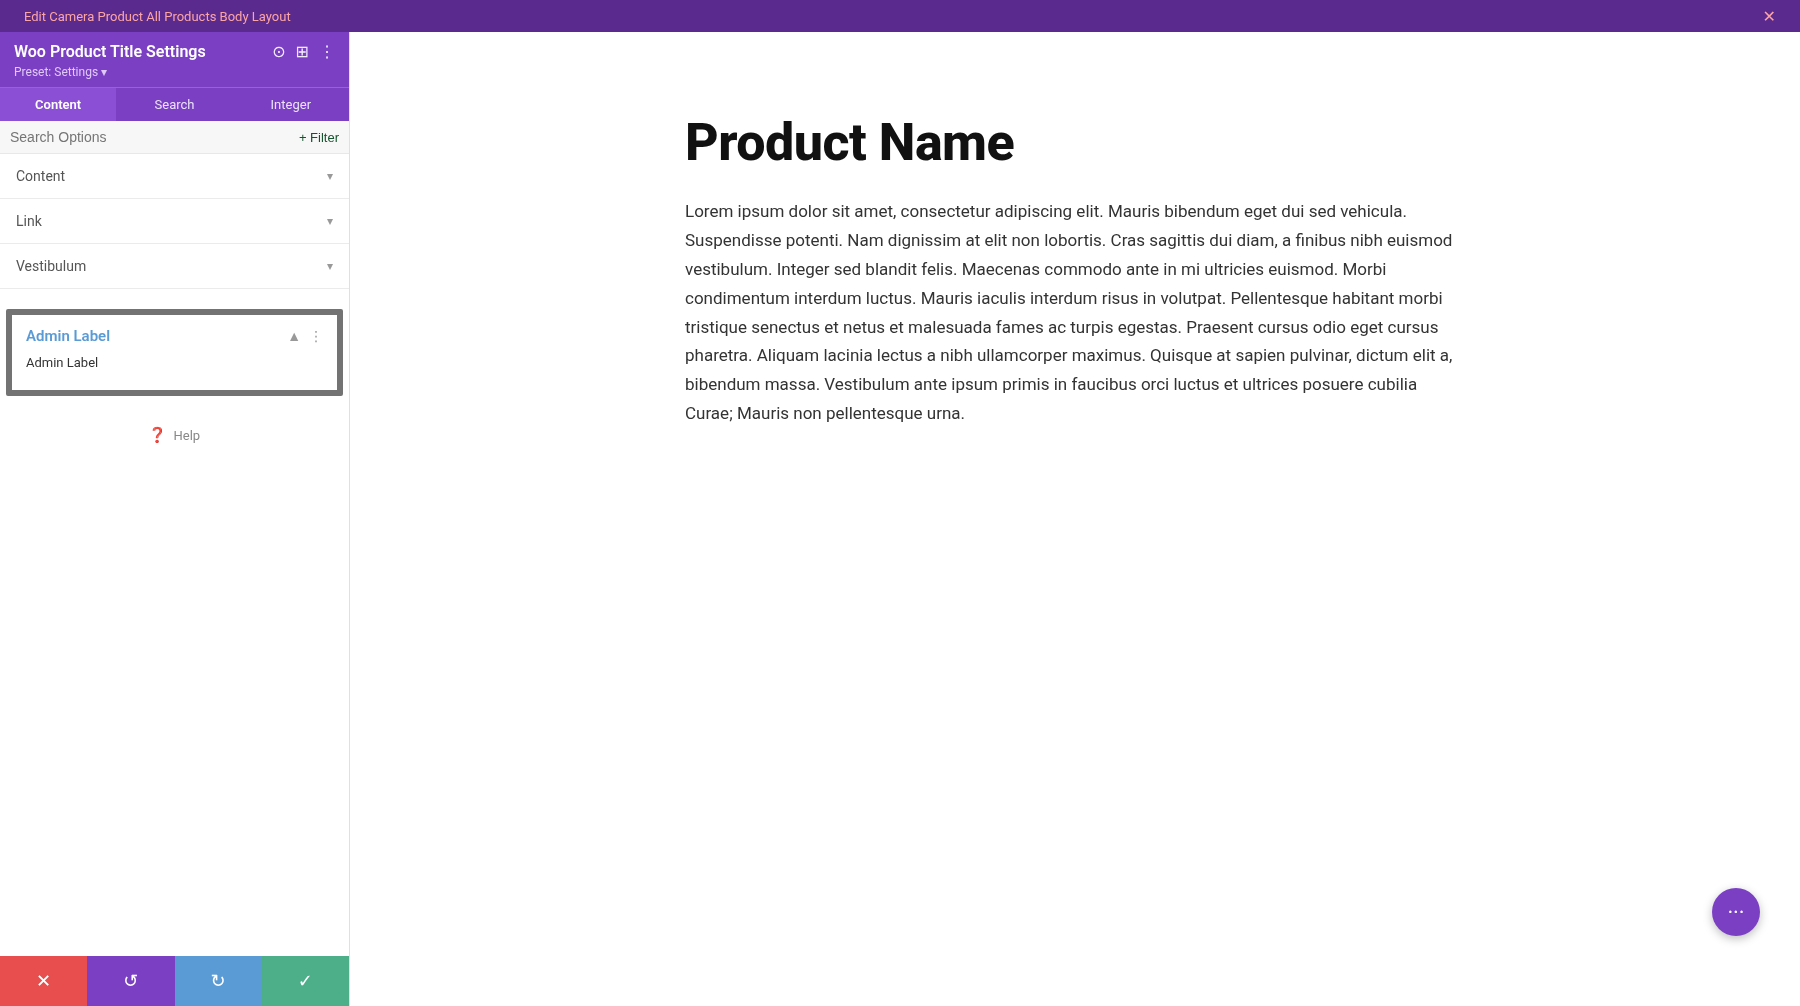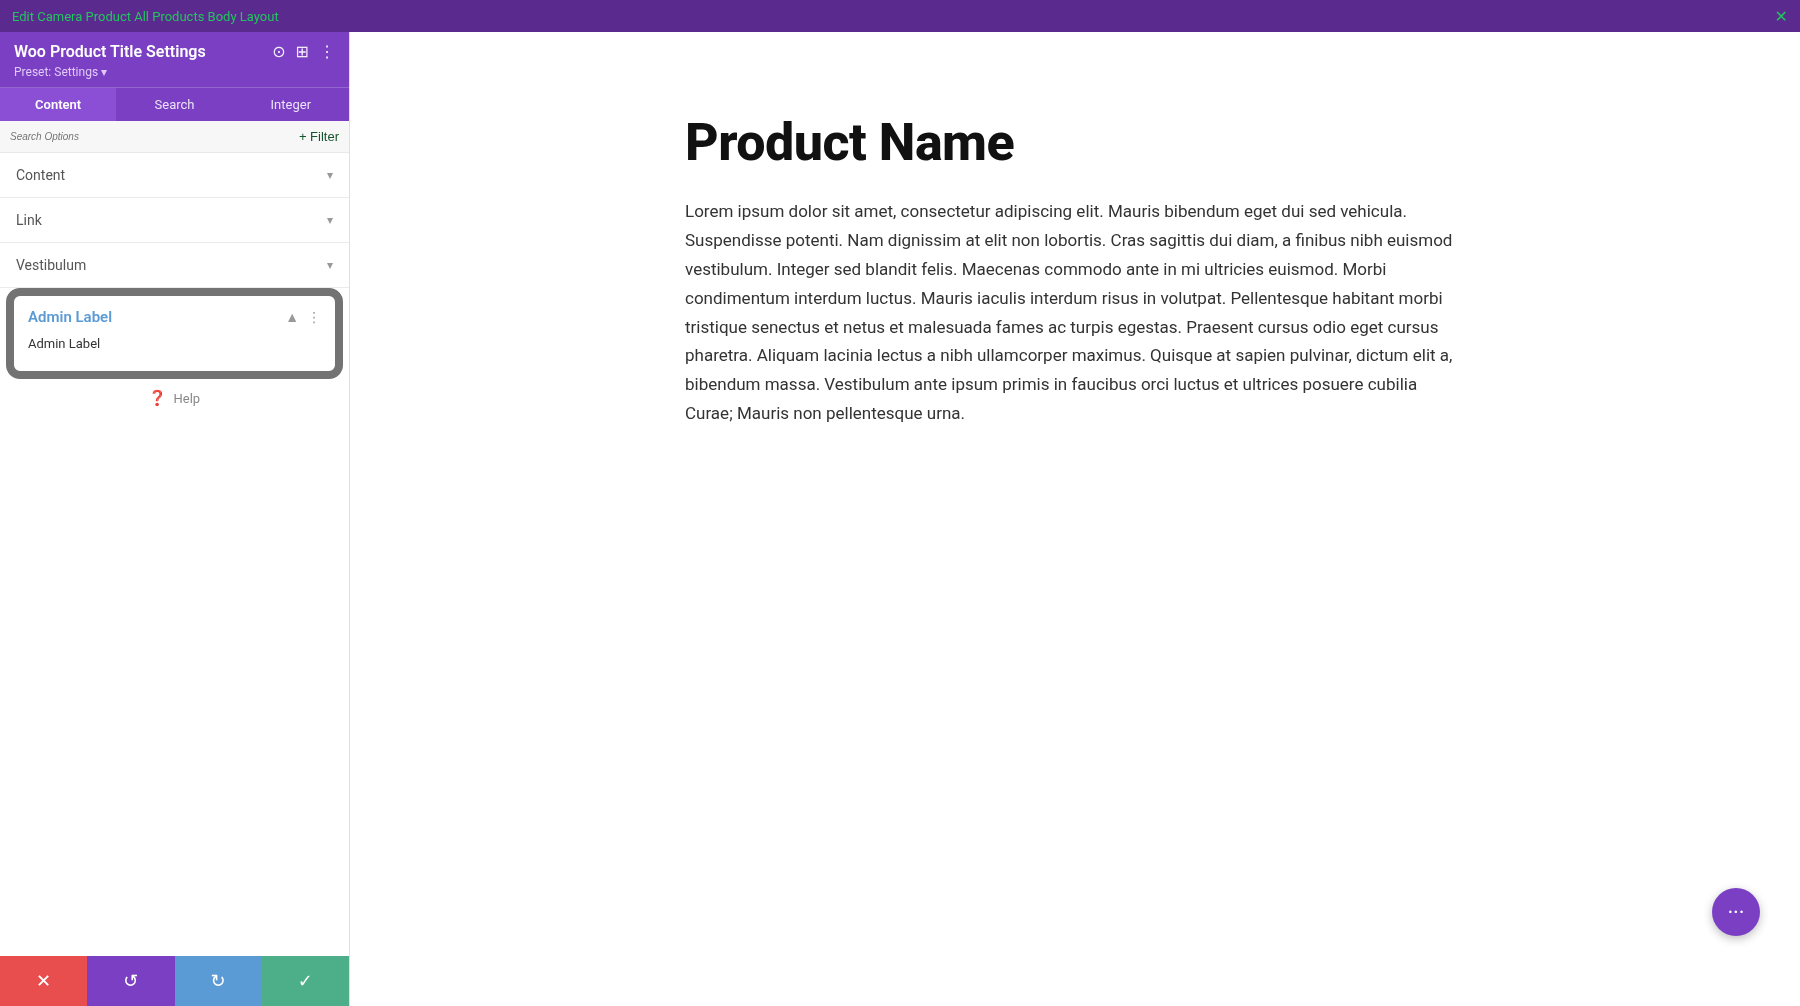--- a/index.html
+++ b/index.html
@@ -1,23 +1,23 @@
 <!DOCTYPE html>
 <html><head>
   <meta charset="utf-8">
   <style>
     * { box-sizing: border-box; margin: 0; padding: 0; }
     body { font-family: -apple-system, BlinkMacSystemFont, 'Segoe UI', Roboto, sans-serif; background: #fff; display: flex; flex-direction: column; height: 1006px; width: 1800px; overflow: hidden; }
 
     
     .top-bar {
       background: #5b2a8e;
-      color: #22c55e;
-      font-size: 13px;
-      padding: 0 12px;
+      color: #fca5a5;
+      font-size: 13px;
+      padding: 0 24px;
       height: 32px;
       display: flex;
       align-items: center;
       justify-content: space-between;
       flex-shrink: 0;
     }
     .top-bar-title { font-size: 13px; }
     .close-icon { cursor: pointer; font-size: 16px; }
 
     
@@ -80,25 +80,24 @@
       padding: 8px 10px;
       border-bottom: 1px solid #e8e8e8;
       display: flex;
       align-items: center;
       justify-content: space-between;
       background: #f7f7f7;
     }
     .search-input {
       border: none;
       background: transparent;
-      font-size: 10px;
+      font-size: 14px;
       color: #ef4444;
       outline: none;
       flex: 1;
-      font-style: italic;
     }
     .filter-btn {
       background: none;
       border: none;
       color: #14532d;
       font-size: 13px;
       cursor: pointer;
       display: flex;
       align-items: center;
       gap: 3px;
@@ -119,23 +118,23 @@
       justify-content: space-between;
       padding: 14px 16px;
       cursor: pointer;
       font-size: 14px;
       color: #555;
     }
     .accordion-arrow { color: #999; font-size: 12px; }
 
     
     .admin-label-section {
-      border: 8px solid #737373;
-      margin: 0 6px;
-      border-radius: 14px;
+      border: 6px solid #737373;
+      margin: 20px 6px;
+      border-radius: 2px;
       background: #fff;
     }
     .admin-label-header {
       display: flex;
       align-items: center;
       justify-content: space-between;
       padding: 12px 14px 10px;
     }
     .admin-label-title {
       font-size: 15px;

